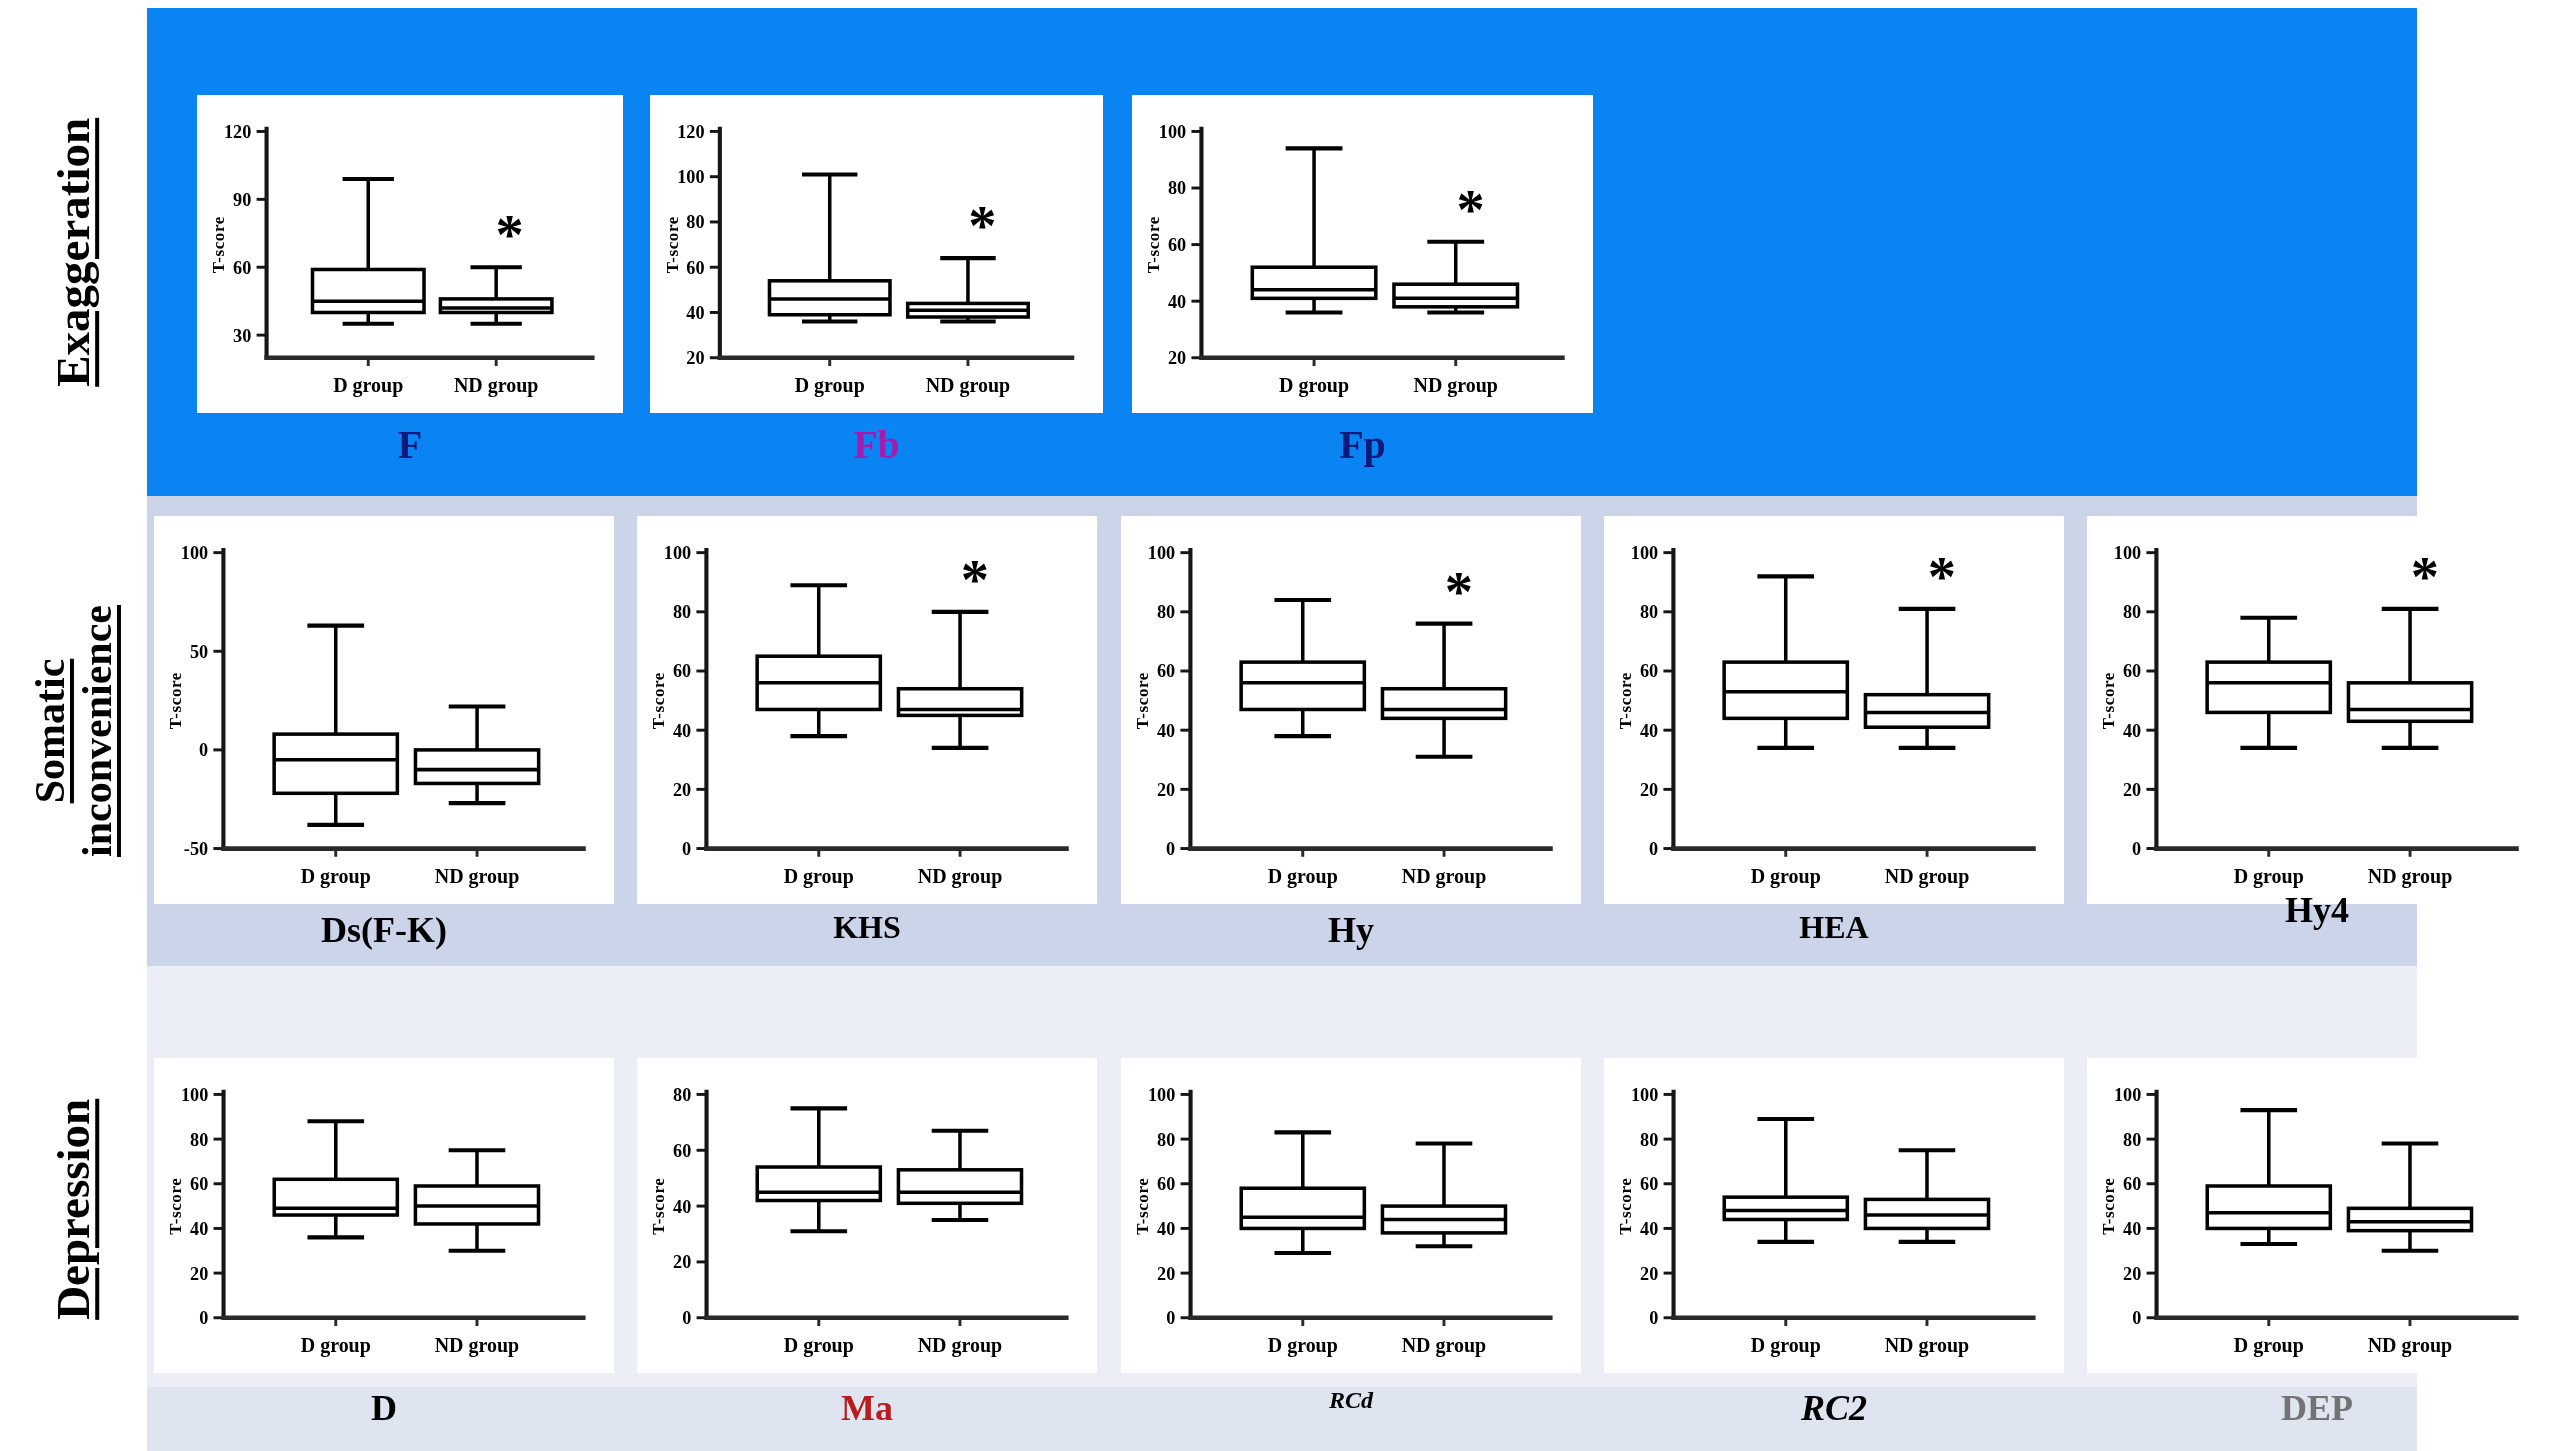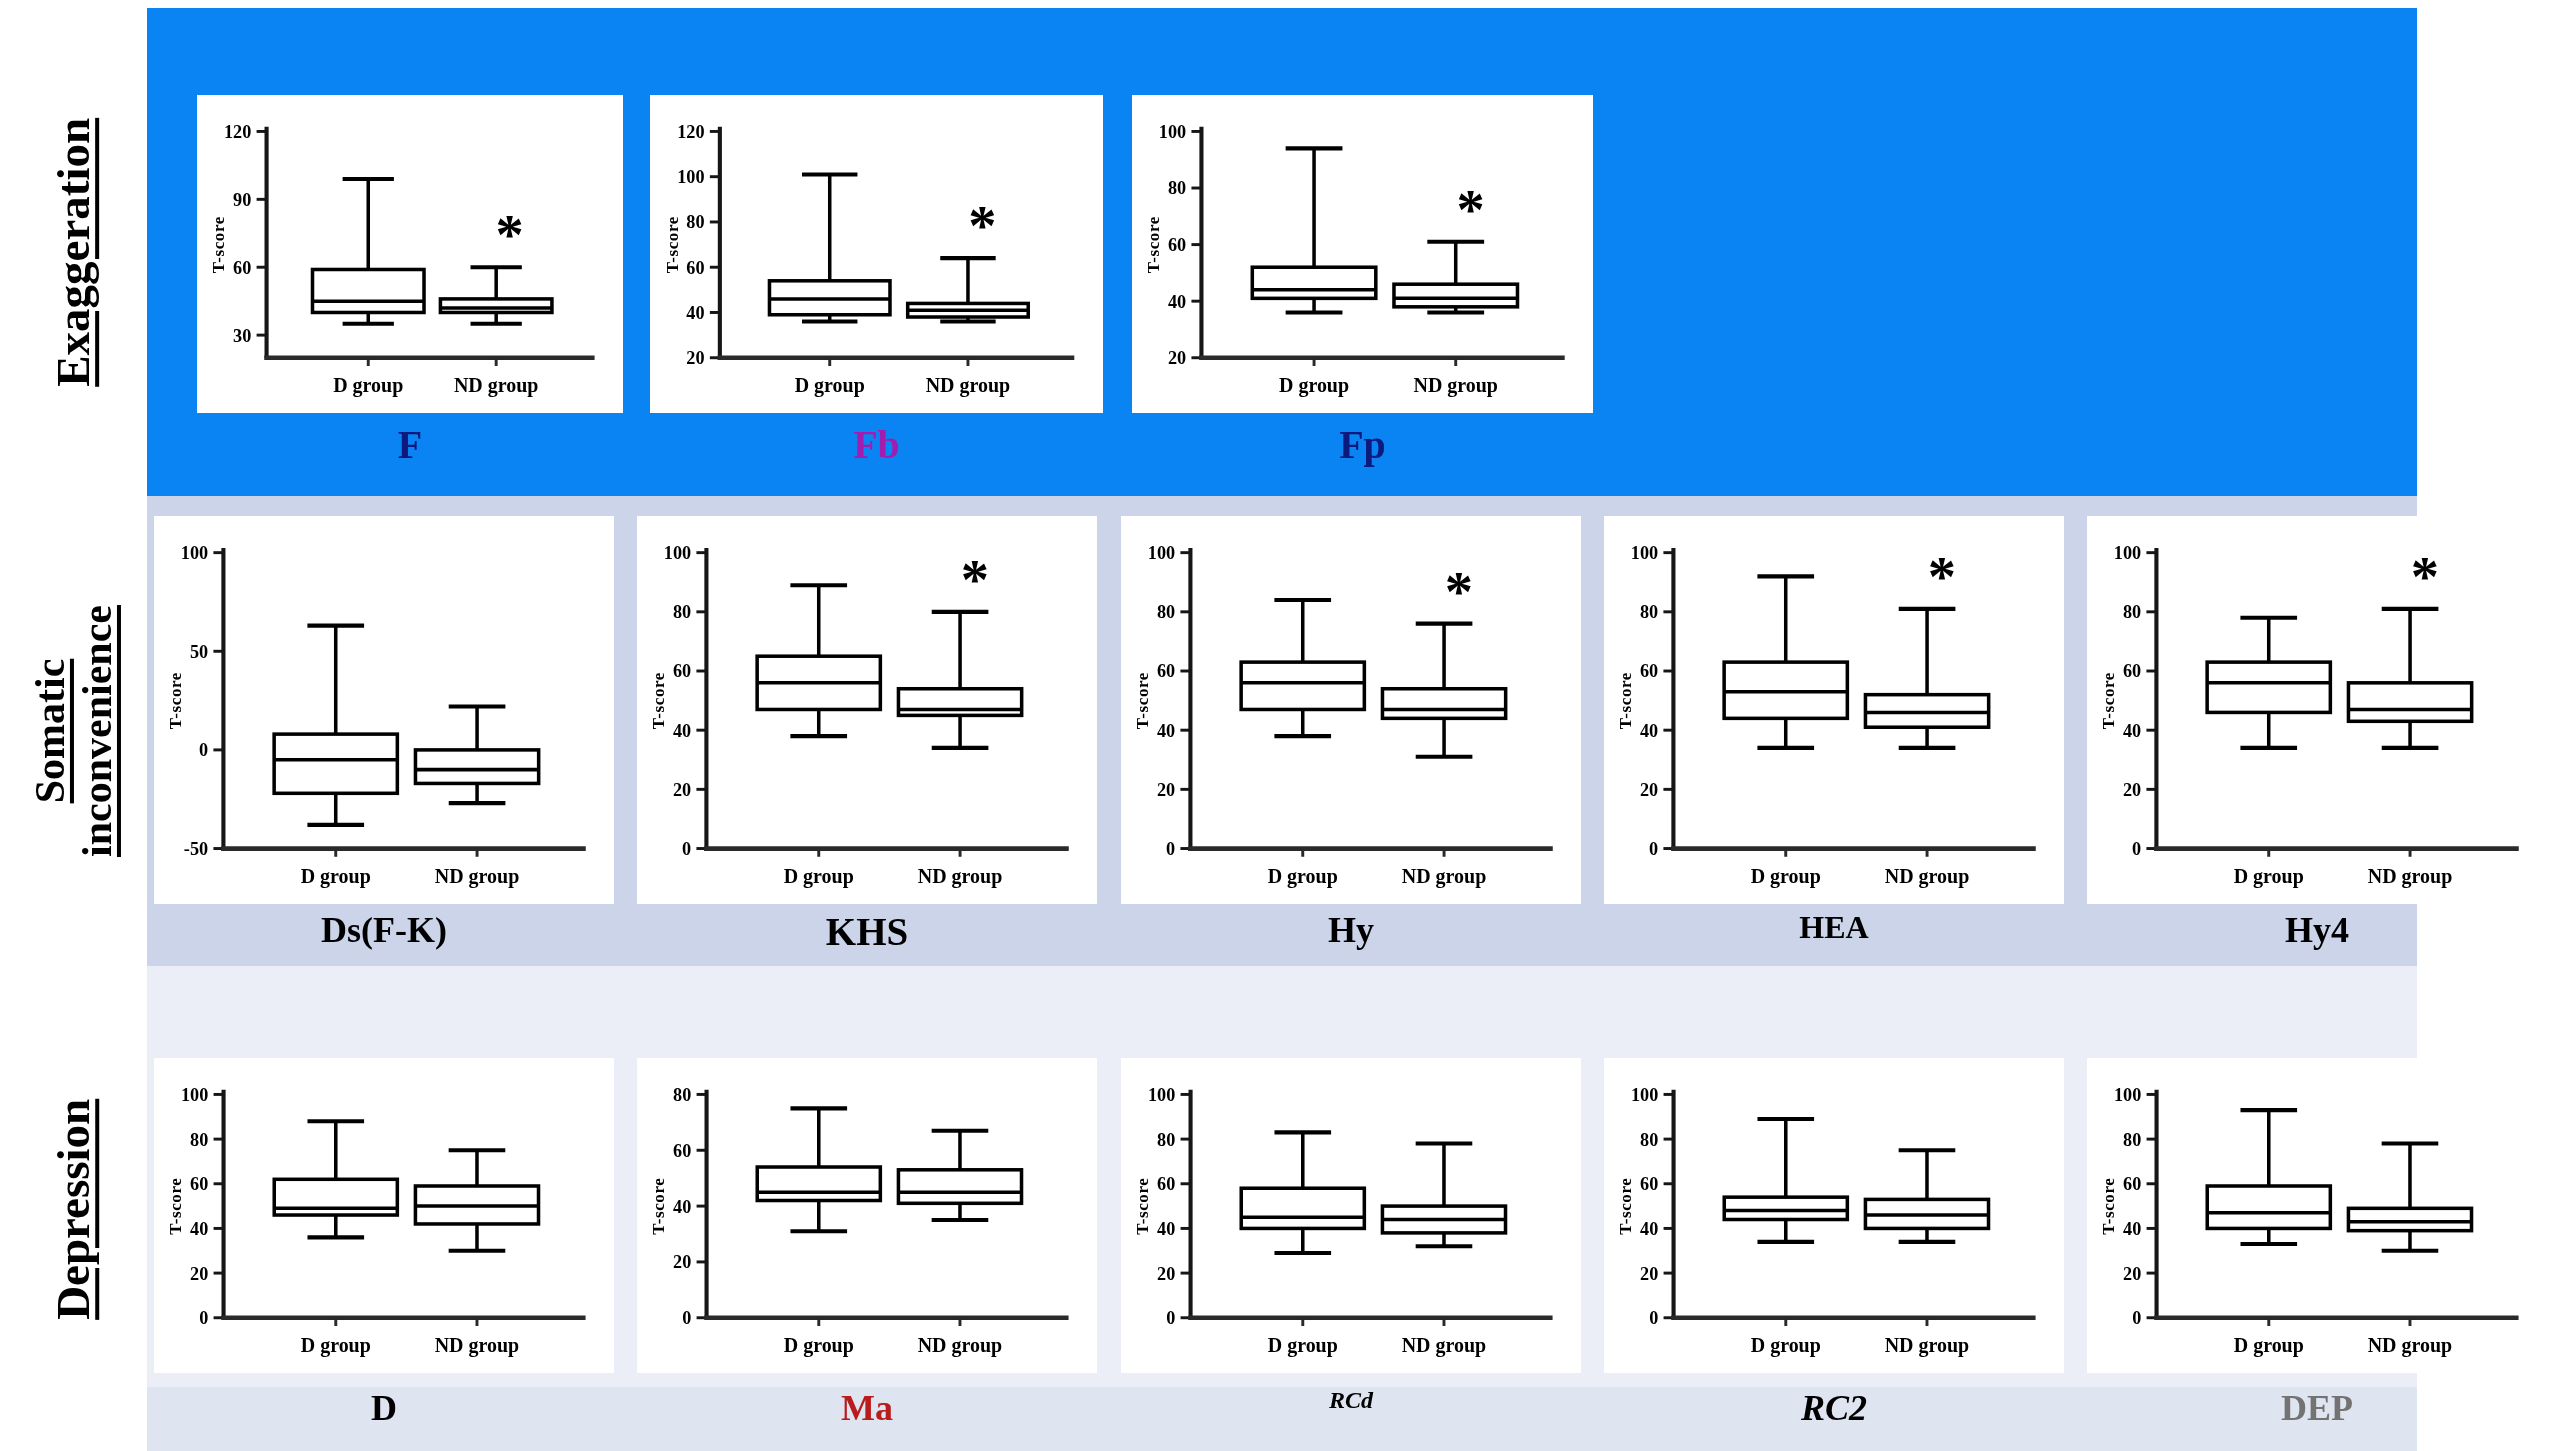--- a/index.html
+++ b/index.html
@@ -200,21 +200,21 @@
           <text x="308.96000000000004" y="623" text-anchor="middle" font-size="34">D group</text>
           <line x1="549.2" y1="393.97999999999996" x2="549.2" y2="162.59999999999997" stroke="#000" stroke-width="6"></line>
           <line x1="501.02880000000005" y1="162.59999999999997" x2="597.3712" y2="162.59999999999997" stroke="#000" stroke-width="7"></line>
           <line x1="501.02880000000005" y1="393.97999999999996" x2="597.3712" y2="393.97999999999996" stroke="#000" stroke-width="7"></line>
           <rect x="444.48" y="293.38" width="209.44000000000003" height="45.27000000000004" fill="#ffffff" stroke="#000" stroke-width="6"></rect>
           <line x1="444.48" y1="328.59000000000003" x2="653.9200000000001" y2="328.59000000000003" stroke="#000" stroke-width="6"></line>
           <line x1="549.2" y1="565" x2="549.2" y2="579" stroke="#2a2a2a" stroke-width="5"></line>
           <text x="549.2" y="623" text-anchor="middle" font-size="34">ND group</text>
           <text x="574.3328" y="140.59999999999997" text-anchor="middle" font-size="96" font-family="Liberation Sans, DejaVu Sans, sans-serif">*</text>
         </svg></div>
-      <div class="panel-label" style="left: 637px; top: 909px; width: 460px; height: 59px; font-size: 39px; color: rgb(0, 0, 0);">KHS</div>
+      <div class="panel-label" style="left: 637px; top: 909px; width: 460px; height: 59px; font-size: 32px; color: rgb(0, 0, 0);">KHS</div>
       <div class="panel" style="left: 1121px; top: 516px; width: 460px; height: 388px;"><svg width="460" height="388" viewBox="0 0 782 659">
           <line x1="118" y1="54" x2="118" y2="565" stroke="#161616" stroke-width="7"></line>
           <line x1="101" y1="565" x2="118" y2="565" stroke="#161616" stroke-width="5"></line>
           <text x="92" y="576" text-anchor="end" font-size="31">0</text>
           <line x1="101" y1="464.40000000000003" x2="118" y2="464.40000000000003" stroke="#161616" stroke-width="5"></line>
           <text x="92" y="475.40000000000003" text-anchor="end" font-size="31">20</text>
           <line x1="101" y1="363.8" x2="118" y2="363.8" stroke="#161616" stroke-width="5"></line>
           <text x="92" y="374.8" text-anchor="end" font-size="31">40</text>
           <line x1="101" y1="263.20000000000005" x2="118" y2="263.20000000000005" stroke="#161616" stroke-width="5"></line>
           <text x="92" y="274.20000000000005" text-anchor="end" font-size="31">60</text>
@@ -299,21 +299,21 @@
           <text x="308.96000000000004" y="623" text-anchor="middle" font-size="34">D group</text>
           <line x1="549.2" y1="393.97999999999996" x2="549.2" y2="157.57" stroke="#000" stroke-width="6"></line>
           <line x1="501.02880000000005" y1="157.57" x2="597.3712" y2="157.57" stroke="#000" stroke-width="7"></line>
           <line x1="501.02880000000005" y1="393.97999999999996" x2="597.3712" y2="393.97999999999996" stroke="#000" stroke-width="7"></line>
           <rect x="444.48" y="283.31999999999994" width="209.44000000000003" height="65.3900000000001" fill="#ffffff" stroke="#000" stroke-width="6"></rect>
           <line x1="444.48" y1="328.59000000000003" x2="653.9200000000001" y2="328.59000000000003" stroke="#000" stroke-width="6"></line>
           <line x1="549.2" y1="565" x2="549.2" y2="579" stroke="#2a2a2a" stroke-width="5"></line>
           <text x="549.2" y="623" text-anchor="middle" font-size="34">ND group</text>
           <text x="574.3328" y="135.57" text-anchor="middle" font-size="96" font-family="Liberation Sans, DejaVu Sans, sans-serif">*</text>
         </svg></div>
-      <div class="panel-label" style="left: 2087px; top: 909px; width: 460px; height: 59px; font-size: 36px; color: rgb(0, 0, 0);">Hy4</div>
+      <div class="panel-label" style="left: 2087px; top: 889px; width: 460px; height: 59px; font-size: 36px; color: rgb(0, 0, 0);">Hy4</div>
       <div class="panel" style="left: 154px; top: 1058px; width: 460px; height: 315px;"><svg width="460" height="315" viewBox="0 0 782 536">
           <line x1="118" y1="54" x2="118" y2="442" stroke="#161616" stroke-width="7"></line>
           <line x1="101" y1="442" x2="118" y2="442" stroke="#161616" stroke-width="5"></line>
           <text x="92" y="453" text-anchor="end" font-size="31">0</text>
           <line x1="101" y1="366" x2="118" y2="366" stroke="#161616" stroke-width="5"></line>
           <text x="92" y="377" text-anchor="end" font-size="31">20</text>
           <line x1="101" y1="290" x2="118" y2="290" stroke="#161616" stroke-width="5"></line>
           <text x="92" y="301" text-anchor="end" font-size="31">40</text>
           <line x1="101" y1="214" x2="118" y2="214" stroke="#161616" stroke-width="5"></line>
           <text x="92" y="225" text-anchor="end" font-size="31">60</text>

